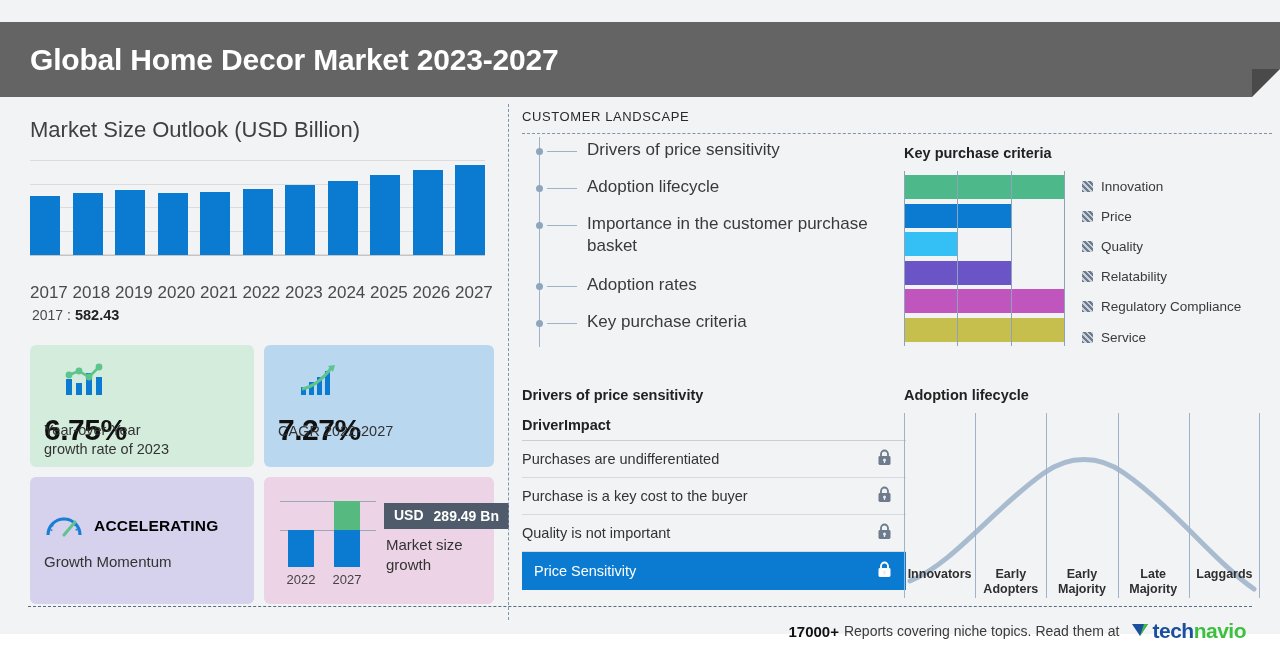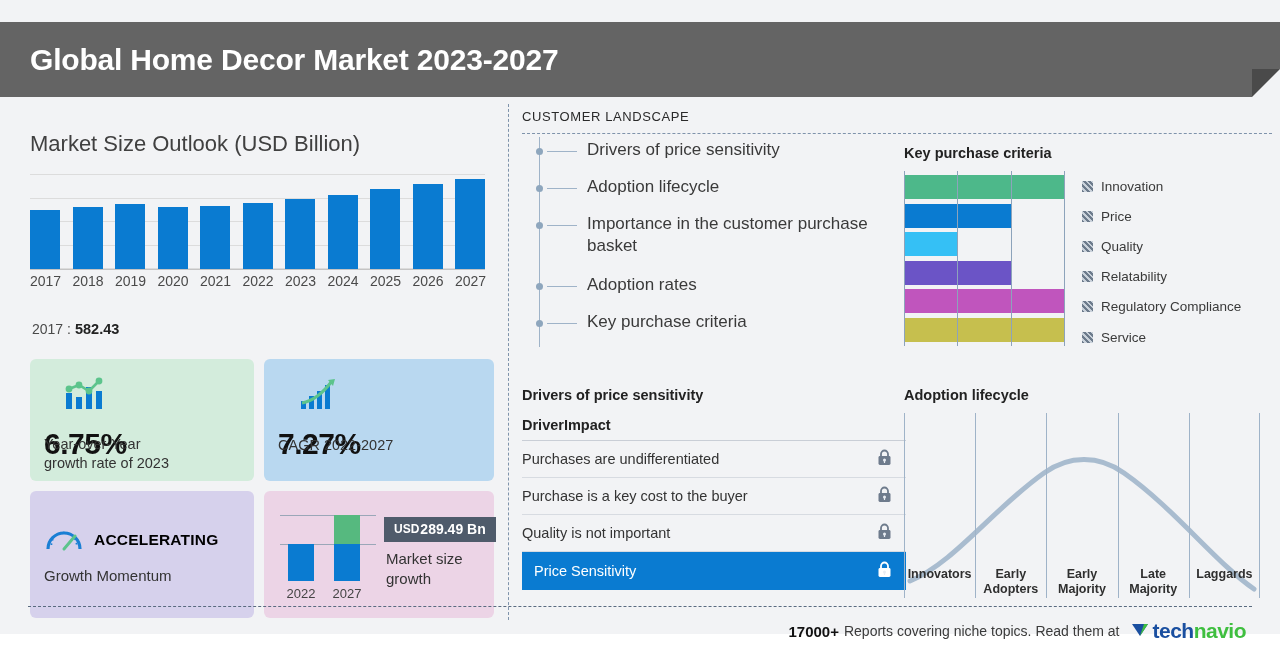--- a/index.html
+++ b/index.html
@@ -36,36 +36,36 @@
     white-space: nowrap;
   }
   .fold {
     position: absolute; right: 0; bottom: 0;
     width: 0; height: 0;
     border-left: 28px solid #4a4a4a;
     border-bottom: 28px solid #f2f3f5;
   }
 
   
-  .left-panel { position: absolute; left: 0; top: 111px; width: 508px; height: 537px; }
+  .left-panel { position: absolute; left: 0; top: 97px; width: 508px; height: 537px; }
   .section-title {
     position: absolute; left: 30px; top: 20px;
     font-size: 22px; color: #404040; font-weight: 400;
     white-space: nowrap;
   }
 
   .barchart { position: absolute; left: 30px; top: 63px; width: 455px; height: 95px; }
   .gridline { position: absolute; left: 0; width: 455px; height: 1px; background: #dcdcdc; }
   .bars { position: absolute; left: 0; bottom: 0; width: 455px; height: 95px;
           display: flex; align-items: flex-end; justify-content: space-between; }
   .bar { width: 30px; background: #0a7bd1; }
   .axisline { position: absolute; left: 0; top: 158px; width: 455px; height: 1px; background: #c4c4c4; }
   .xlabels { position: absolute; left: 30px; top: 162px; width: 455px;
              display: flex; justify-content: space-between; }
-  .xlabel { width: 30px; text-align: center; font-size: 14px; color: #4a4a4a; }
+  .xlabel { width: 30px; text-align: center; font-size: 17px; color: #4a4a4a; margin-top: 24px; }
 
   .chart-note { position: absolute; left: 32px; top: 210px; font-size: 14px; color: #4a4a4a; }
   .chart-note b { color: #222; font-size: 14.5px; margin-left: 4px; }
 
   
   .card { position: absolute; border-radius: 6px; }
   .card-green  { left: 30px;  top: 248px; width: 224px; height: 122px; background: #d3ecdc; }
   .card-blue   { left: 264px; top: 248px; width: 230px; height: 122px; background: #b9d8f0; }
   .card-purple { left: 30px;  top: 380px; width: 224px; height: 127px; background: #d6d1ec; }
   .card-pink   { left: 264px; top: 380px; width: 230px; height: 127px; background: #ecd4e6; }
@@ -82,21 +82,21 @@
   .mini-chart { position: absolute; left: 16px; top: 18px; width: 96px; height: 92px; }
   .mini-line { position: absolute; left: 0; width: 96px; height: 1px; background: #9aa7b8; }
   .mini-bar-wrap { position: absolute; bottom: 20px; width: 26px; }
   .mini-bar-blue { width: 26px; background: #0a7bd1; }
   .mini-bar-green { width: 26px; background: #56b97f; }
   .mini-xlabel { position: absolute; bottom: 0; width: 40px; text-align: center; font-size: 13px; color: #444; }
 
   .badge { position: absolute; left: 120px; top: 26px;
            background: #4f5b6b; color: #ffffff; padding: 4px 10px 5px 10px;
            font-size: 14px; font-weight: bold; white-space: nowrap; }
-  .badge .unit { font-size: 12px; font-weight: bold; margin-right: 1px; vertical-align: 1px; }
+  .badge .unit { font-size: 14px; font-weight: bold; margin-right: 10px; vertical-align: 1px; }
   .growth-text { position: absolute; left: 122px; top: 58px; font-size: 15px; color: #333; line-height: 1.3; }
 
   
   .vdivider { position: absolute; left: 508px; top: 104px; width: 0; height: 516px;
               border-left: 1px dashed #7f93ab; }
 
   
   .right-panel { position: absolute; left: 508px; top: 97px; width: 772px; height: 537px; }
 
   .cl-title { position: absolute; left: 14px; top: 12px;

